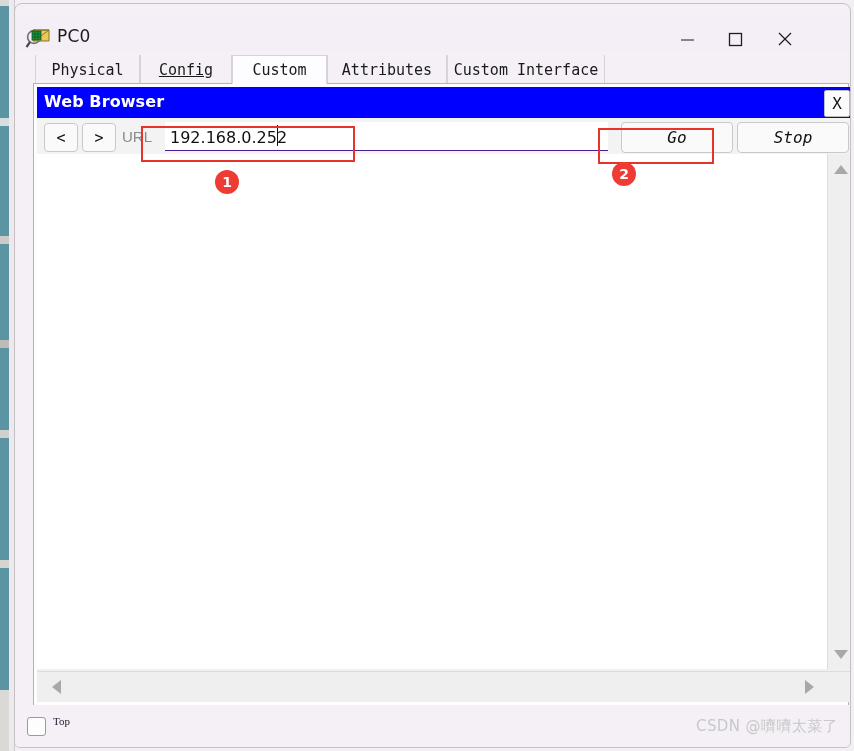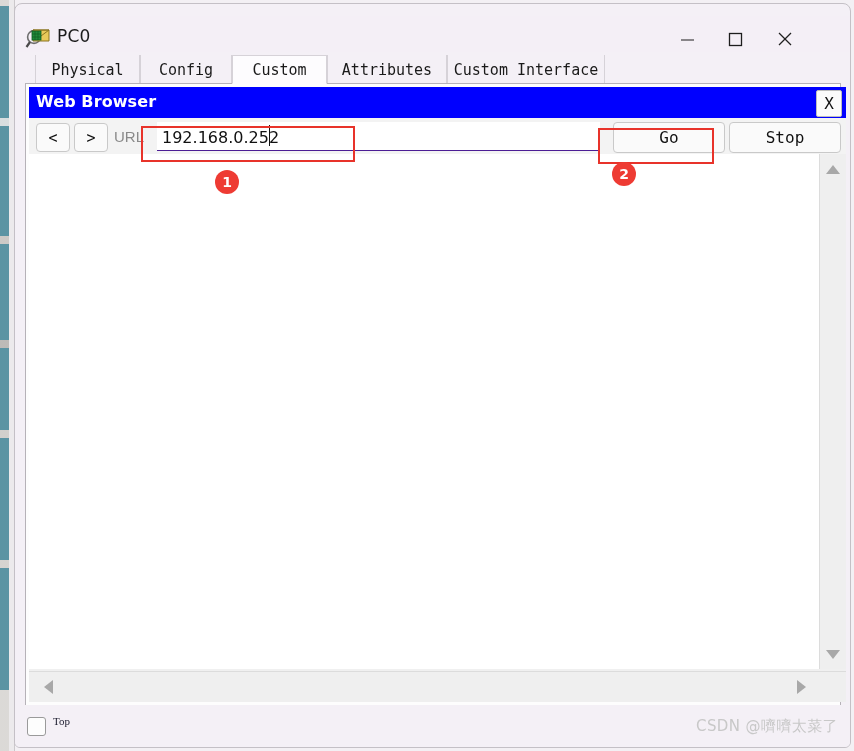--- a/index.html
+++ b/index.html
@@ -121,21 +121,21 @@
   .tab.active {
     background: #fdfcfe;
     border-top: 1px solid #d6d2d8;
     border-bottom: 1px solid #fdfcfe;
     z-index: 3;
   }
 
   
   #client-panel {
     position: absolute;
-    left: 10px; top: 79px;
+    left: 18px; top: 79px;
     width: 816px; height: 623px;
     background: #fdfdfd;
     border: 1px solid #b6b2b8;
     box-sizing: border-box;
   }
 
   
   #webbrowser {
     position: absolute;
     left: 3px; top: 3px;
@@ -229,20 +229,21 @@
     height: 29px;
     background: #fafafa;
     border: 1px solid #c9c9c9;
     border-radius: 4px;
     display: flex;
     align-items: center;
     justify-content: center;
     font-family: "DejaVu Sans Mono", monospace;
     font-size: 16px;
     color: #111;
+    font-style: italic;
   }
   #btn-go   { left: 584px; width: 110px; }
   #btn-stop { left: 700px; width: 110px; }
 
   
   #wb-page {
     position: absolute;
     left: 0; top: 67px;
     width: 791px; height: 515px;
     background: #ffffff;
@@ -383,21 +384,21 @@
     <div class="winbtn" id="btn-close">
       <svg width="16" height="16" viewBox="0 0 16 16">
         <line x1="2" y1="2" x2="14" y2="14" stroke="currentColor" stroke-width="1.3"></line>
         <line x1="14" y1="2" x2="2" y2="14" stroke="currentColor" stroke-width="1.3"></line>
       </svg>
     </div>
   </div>
 
   <div id="tabstrip">
     <div class="tab" style="left:20px;  width:105px;">Physical</div>
-    <div class="tab" style="left:125px; width:92px;">Config</div>
+    <div class="tab" style="left:125px; width:92px;text-decoration:underline;">Config</div>
     <div class="tab active" style="left:217px; width:95px;">Custom</div>
     <div class="tab" style="left:312px; width:120px;">Attributes</div>
     <div class="tab" style="left:432px; width:158px;">Custom Interface</div>
   </div>
 
   <div id="client-panel">
     <div id="webbrowser">
 
       <div id="wb-titlebar">
         <div id="wb-title">Web Browser</div>

